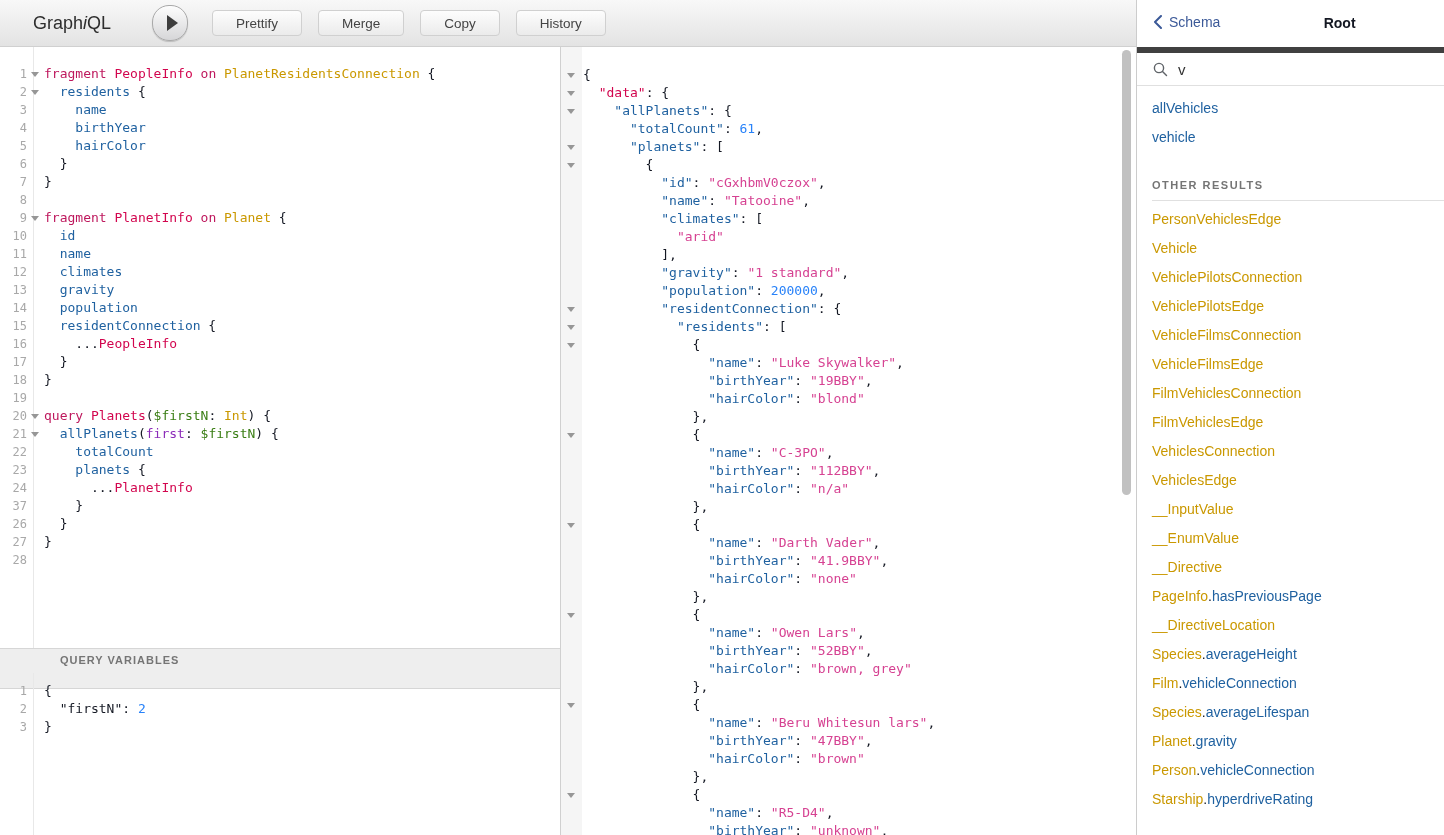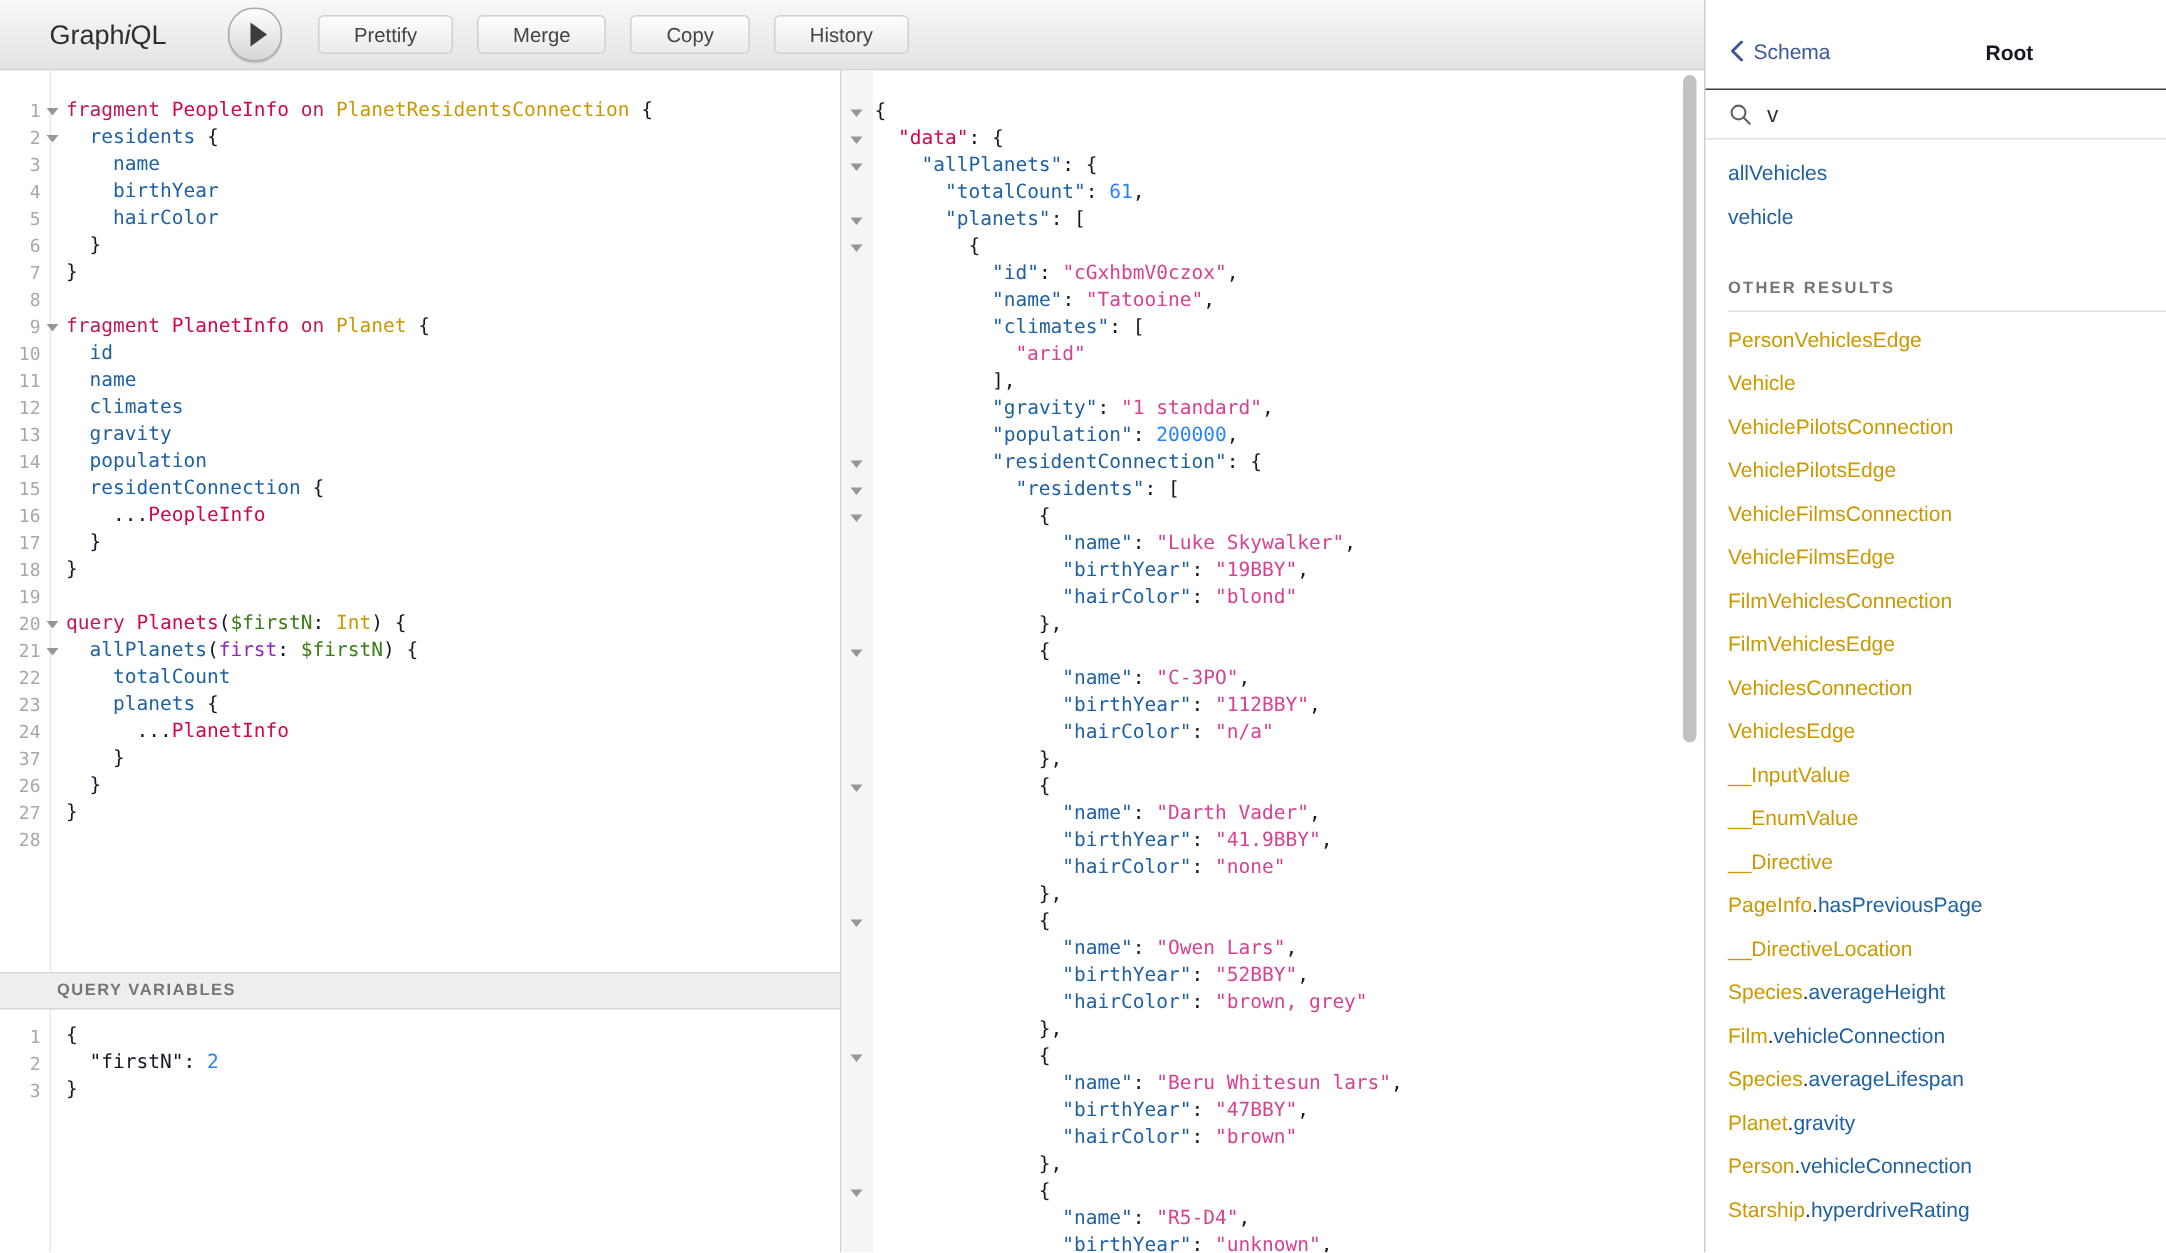--- a/index.html
+++ b/index.html
@@ -35,38 +35,38 @@
   .tok-kw{color:#be185d}.tok-def{color:#d2054e}.tok-atom{color:#ca9800}.tok-prop{color:#1f61a0}
   .tok-str{color:#d64292}.tok-num{color:#2882f9}.tok-var{color:#397d13}.tok-attr{color:#8b2bb9}
   .tok-pl{color:#141823}
 
   
   .left-pane{position:absolute;left:0;top:47px;width:561px;bottom:0;box-sizing:border-box;
     background:#fff;border-right:1px solid #d0d0d0;}
   .query-editor{position:absolute;top:0;left:0;right:0;height:601px;overflow:hidden;}
   .query-editor .code-area{padding-top:18px;}
   .gutter-border{position:absolute;left:33px;top:0;bottom:0;width:1px;background:#e8e8e8;}
-  .vars-title{position:absolute;top:601px;left:0;right:0;height:25px;box-sizing:border-box;
+  .vars-title{position:absolute;top:601px;left:0;right:0;height:41px;box-sizing:border-box;
     background:#eee;border-top:1px solid #d6d6d6;border-bottom:1px solid #d6d6d6;
     font-size:11px;font-weight:bold;color:#757575;letter-spacing:1px;line-height:23px;
-    padding-left:38px;cursor:pointer;}
+    padding-left:60px;cursor:pointer;}
   .vars-editor{position:absolute;top:626px;left:0;right:0;bottom:0;overflow:hidden;}
   .vars-editor .code-area{padding-top:9px;}
 
   
   .result-pane{position:absolute;left:561px;top:47px;width:575px;bottom:0;background:#fff;overflow:hidden;}
   .result-gutter-bg{position:absolute;left:0;top:0;bottom:0;width:21px;background:#f5f5f5;}
   .result-pane .code-area{position:relative;padding-top:19px;}
   .scroll-thumb{position:absolute;right:5px;top:3px;width:9px;height:445px;background:#c1c1c1;
     border-radius:5px;cursor:pointer;}
 
   
   .doc-pane{position:absolute;left:1136px;top:0;right:0;bottom:0;box-sizing:border-box;
     background:#fff;border-left:1px solid #ccc;font-size:14px;}
-  .doc-header{height:47px;border-bottom:1px solid #404040;position:relative;margin-top:12px;}
+  .doc-header{height:47px;border-bottom:6px solid #404040;position:relative;}
   .back-link{position:absolute;left:16px;top:14px;color:#3B5998;display:flex;align-items:center;
     gap:7px;cursor:pointer;font-size:14px;}
   .doc-title{position:absolute;left:66%;top:15px;transform:translateX(-50%);font-weight:bold;color:#141823;}
   .search-row{height:33px;border-bottom:1px solid #e0e0e0;display:flex;align-items:center;
     padding-left:16px;box-sizing:border-box;}
   .search-input{border:none;outline:none;font-size:15px;color:#333;margin-left:8px;width:240px;
     font-family:"Liberation Sans",sans-serif;background:transparent;}
   .doc-results{padding-top:8px;}
   .doc-item{height:29px;line-height:29px;padding-left:15px;cursor:pointer;overflow:hidden;}
   .field-name{color:#1f61a0}.type-name{color:#ca9800}.dot{color:#141823}

